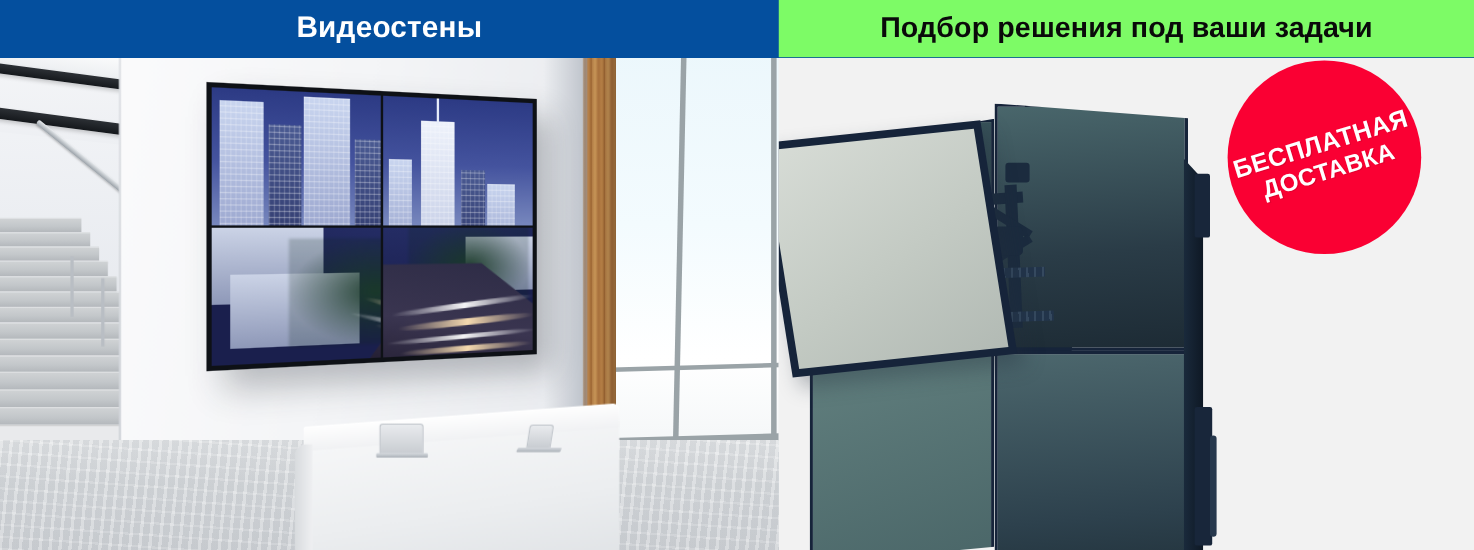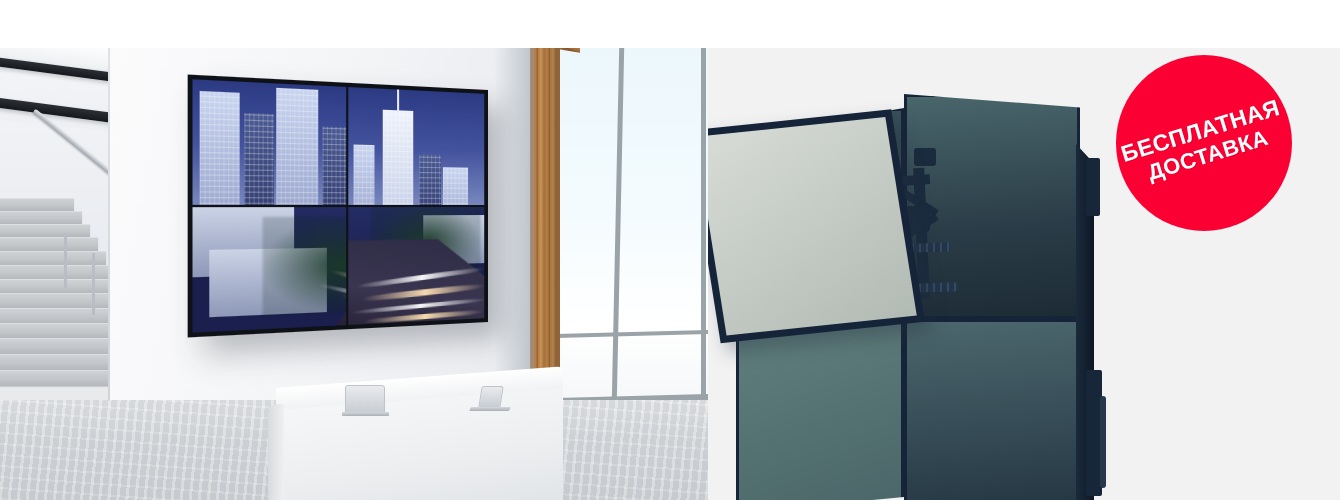--- a/index.html
+++ b/index.html
@@ -314,20 +314,26 @@
   }
   .badge-text span { display:block; white-space:nowrap; }
   .badge-l2 { font-size:22px; }
 </style>
 </head>
 <body>
 
 <div class="stage">
 
   <div class="banner-row">
+    <div class="banner banner-left">
+      <span class="btxt">Видеостены</span>
+    </div>
+    <div class="banner banner-right">
+      <span class="btxt">Подбор решения под ваши задачи</span>
+    </div>
   </div>
 
   <div class="pane pane-left">
     <div class="scene">
 
       <div class="glass"></div>
       <div class="glass-bottom"></div>
       <div class="mullion v1"></div>
       <div class="mullion v2"></div>
       <div class="mullion h1"></div>

